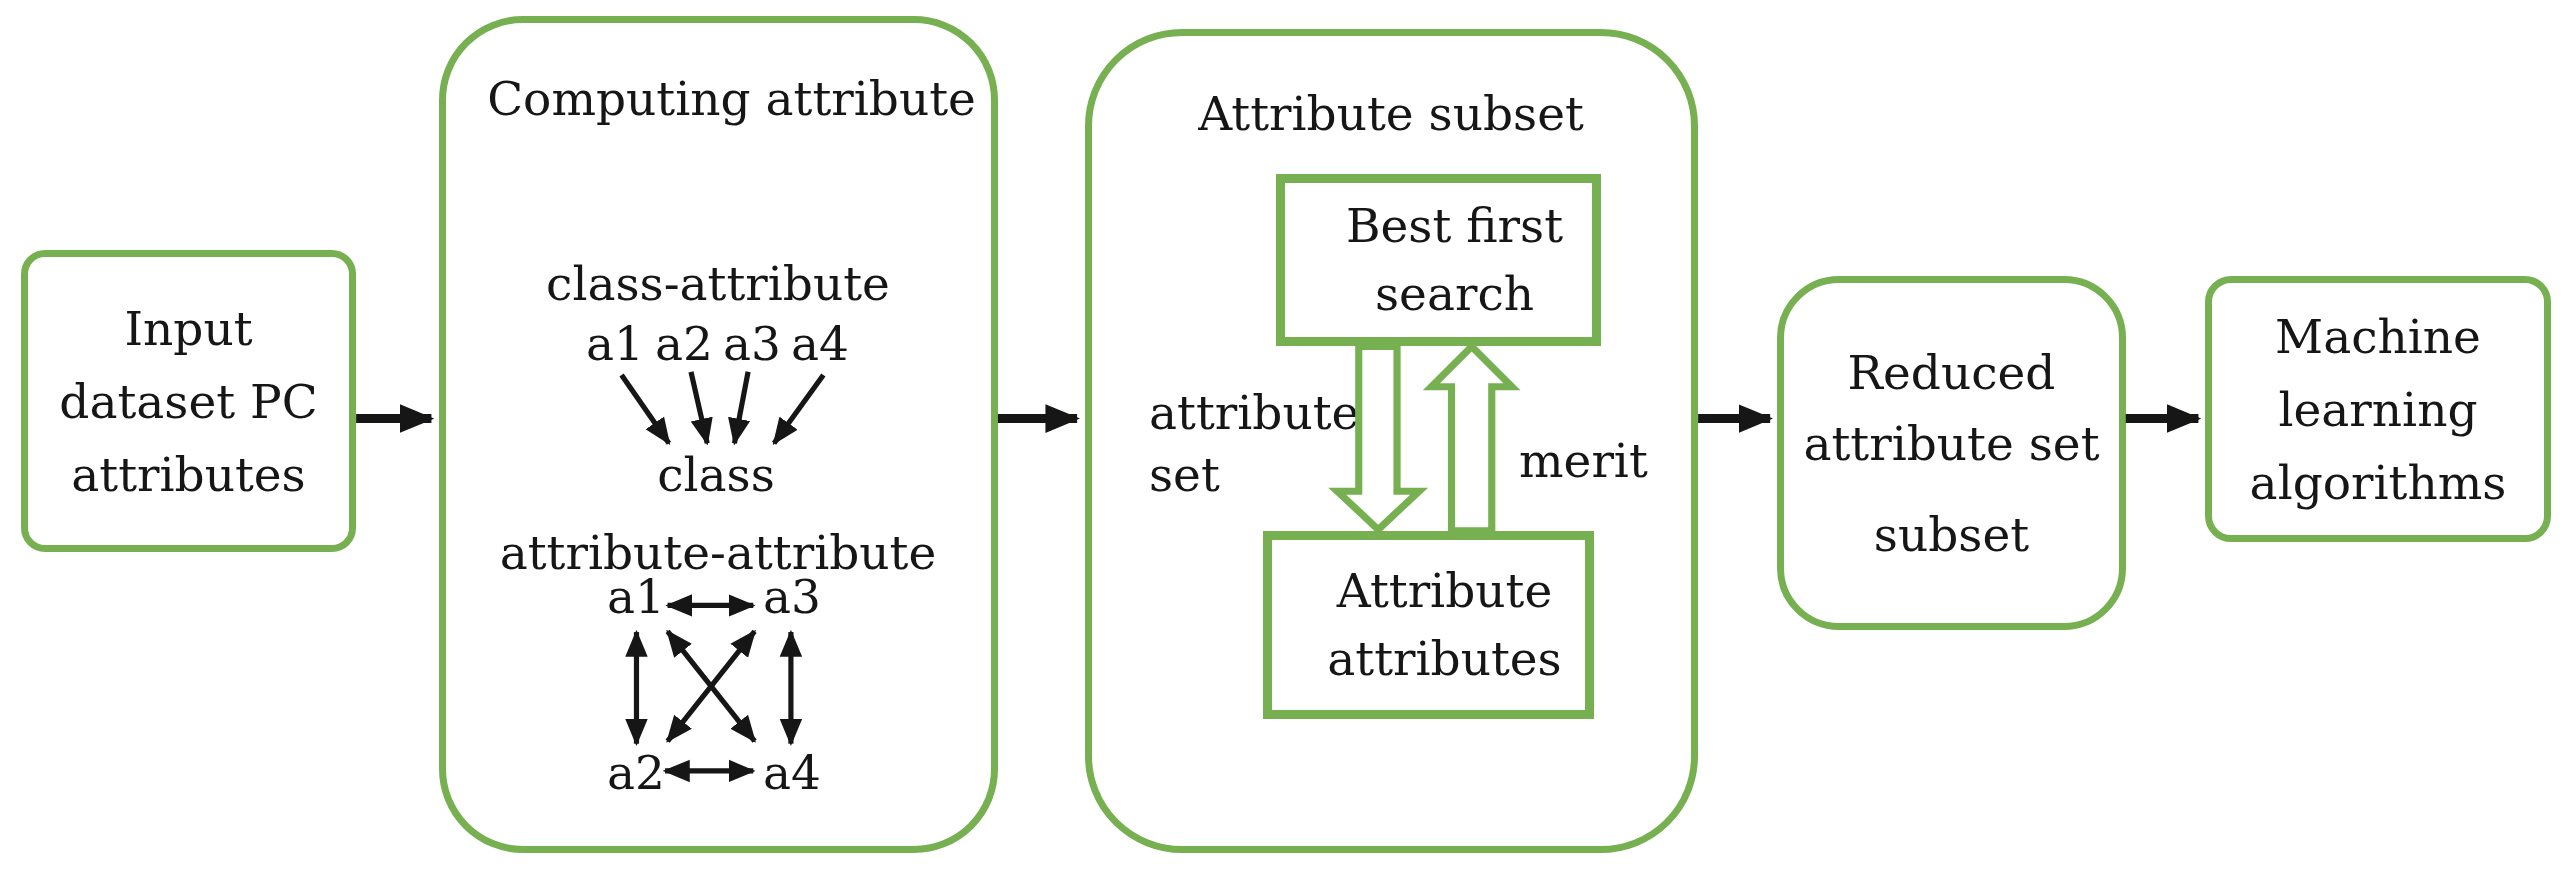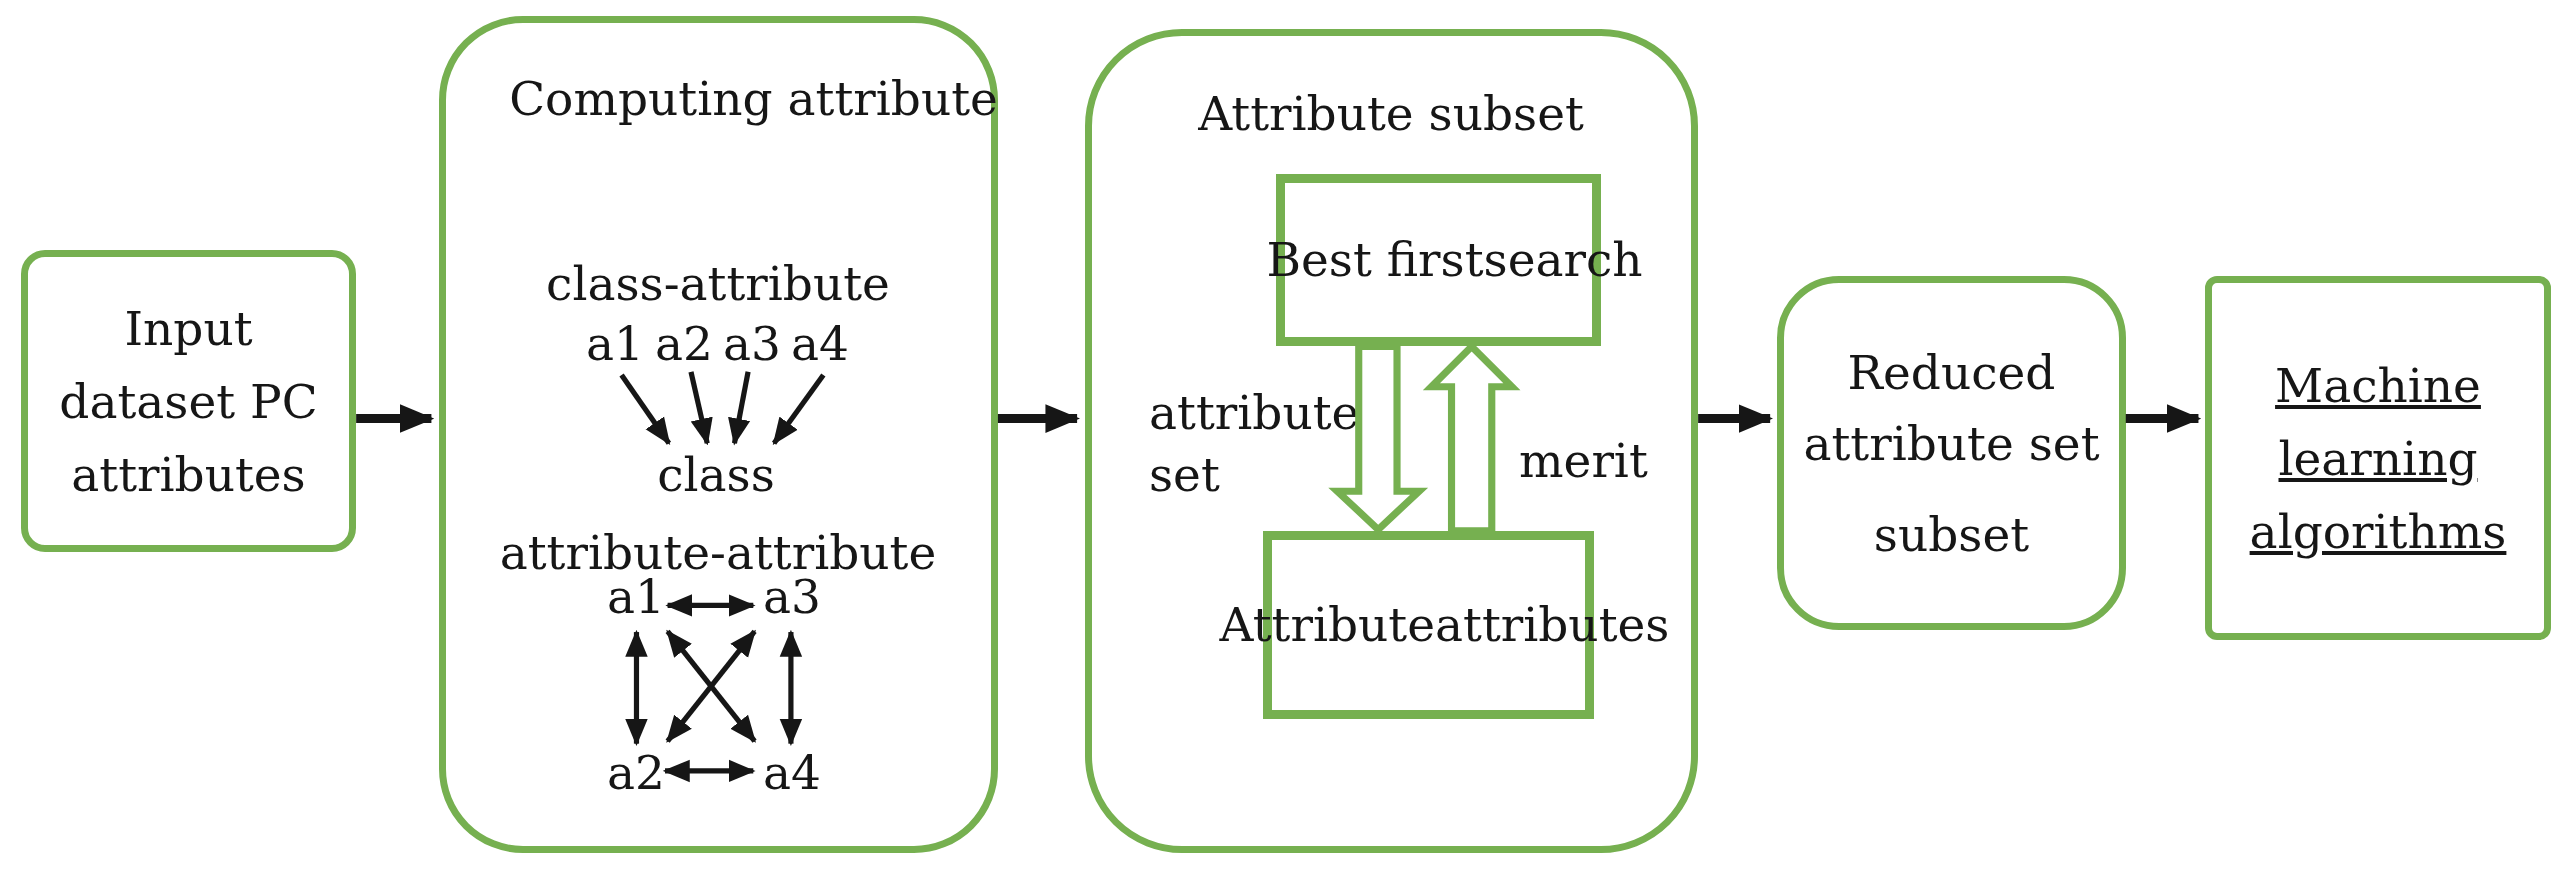--- a/index.html
+++ b/index.html
@@ -18,21 +18,21 @@
     box-sizing:border-box;
     display:flex;flex-direction:column;justify-content:center;align-items:center;
     text-align:center;
   }
   .rbox .ln{font-size:47px;line-height:73px;white-space:nowrap;}
   .innerRect{
     position:absolute;
     border:9px solid var(--green,#76b050);
     background:#ffffff;
     box-sizing:border-box;
-    display:flex;flex-direction:row;justify-content:center;align-items:center;
+    display:flex;flex-direction:column;justify-content:center;align-items:center;
     text-align:center;
     padding-left:32px;
   }
   .innerRect .ln{font-size:47px;line-height:68px;white-space:nowrap;}
   .cline{
     position:absolute;transform:translateX(-50%);
     font-size:47px;line-height:52px;white-space:nowrap;
   }
   .lline{position:absolute;font-size:47px;line-height:62px;white-space:nowrap;}
   .ctext{position:absolute;text-align:center;font-size:47px;line-height:65px;}
@@ -46,21 +46,21 @@
 <div class="canvas">
 
   <div class="rbox" style="left:21px;top:250px;width:335px;height:302px;border-radius:24px;">
     <div class="ln">Input</div>
     <div class="ln">dataset PC</div>
     <div class="ln">attributes</div>
   </div>
 
   <div class="rbox" style="left:439px;top:16px;width:559px;height:837px;border-radius:84px;"></div>
 
-  <div class="ctext" style="left:436px;top:66px;width:635px;">
+  <div class="ctext" style="left:414px;top:66px;width:635px;">
     <div>Computing attribute</div>
   </div>
 
   <div class="cline" style="left:718px;top:258px;">class-attribute</div>
 
   <div class="cline" style="left:615px;top:318px;">a1</div>
   <div class="cline" style="left:684px;top:318px;">a2</div>
   <div class="cline" style="left:752px;top:318px;">a3</div>
   <div class="cline" style="left:820px;top:318px;">a4</div>
 
@@ -93,21 +93,21 @@
   </div>
 
   <div class="lline" style="left:1519px;top:382px;margin-top:48px;">merit</div>
 
   <div class="rbox" style="left:1777px;top:276px;width:349px;height:354px;border-radius:62px;">
     <div class="ln" style="line-height:71px;">Reduced</div>
     <div class="ln" style="line-height:71px;">attribute set</div>
     <div class="ln" style="line-height:71px;margin-top:20px;">subset</div>
   </div>
 
-  <div class="rbox" style="left:2205px;top:276px;width:346px;height:364px;border-radius:12px;text-decoration:underline;">
+  <div class="rbox" style="left:2205px;top:276px;width:346px;height:266px;border-radius:26px;">
     <div class="ln">Machine</div>
     <div class="ln">learning</div>
     <div class="ln">algorithms</div>
   </div>
 
   <svg class="overlay" viewBox="0 0 3968 1353">
     <defs>
       <marker id="mh" viewBox="0 0 12 10" refX="11" refY="5" markerWidth="5.2" markerHeight="4.6" orient="auto-start-reverse" markerUnits="strokeWidth">
         <path d="M0,0 L12,5 L0,10 Z" fill="#161616"></path>
       </marker>

